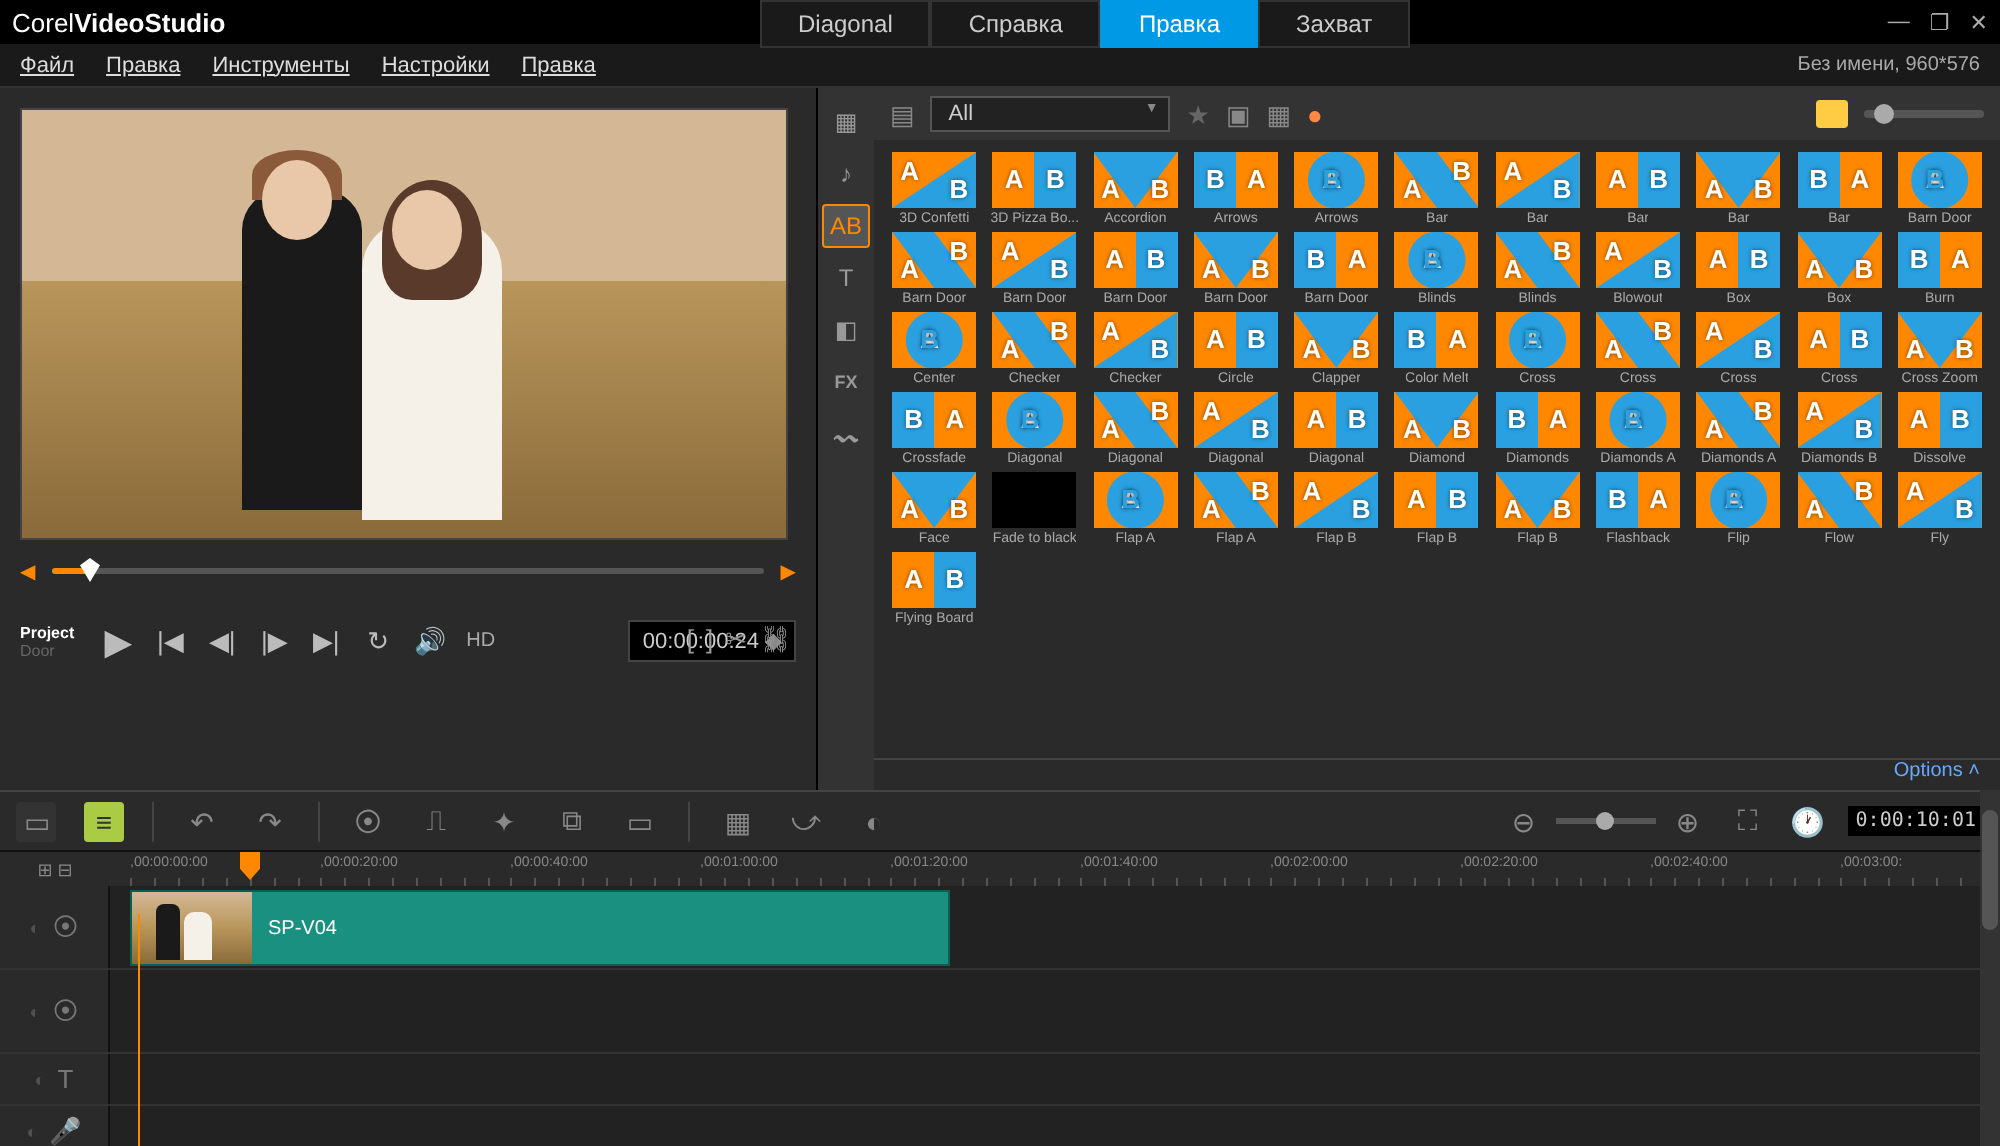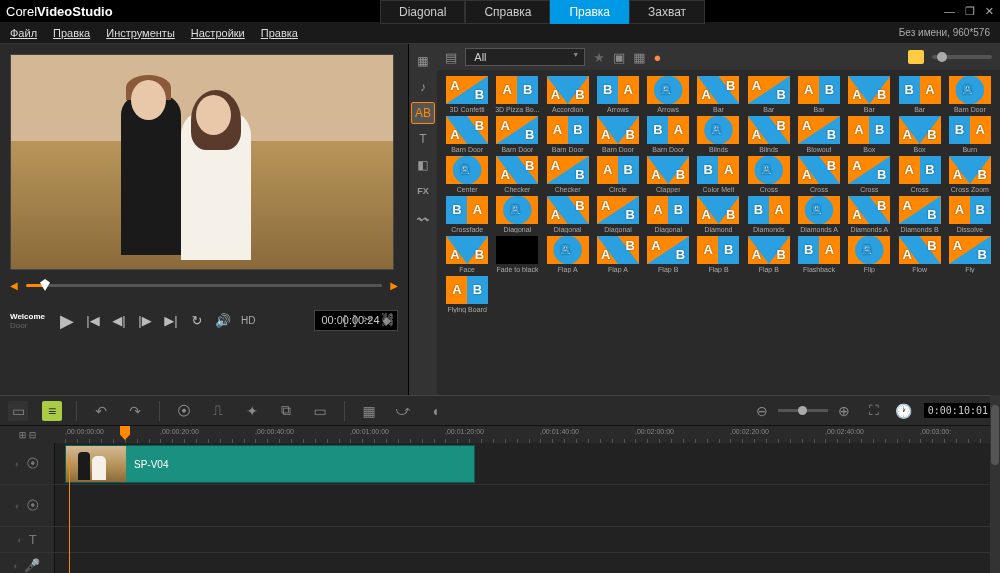--- a/index.html
+++ b/index.html
@@ -168,21 +168,21 @@
       <span class="scrub-arrow r">▶</span>
     </div>
     <div class="edit-icons">
       <span>[</span>
       <span>]</span>
       <span>✂</span>
       <span>⛓</span>
     </div>
     <div class="playback">
       <div class="pb-labels">
-        <div class="active">Welcome</div>
+        <div class="active">Project</div>
         <div class="dim">Door</div>
       </div>
       <div class="pb-btn play-big">▶</div>
       <div class="pb-btn">|◀</div>
       <div class="pb-btn">◀|</div>
       <div class="pb-btn">|▶</div>
       <div class="pb-btn">▶|</div>
       <div class="pb-btn">↻</div>
       <div class="pb-btn">🔊</div>
       <div class="hd-badge">HD</div>
@@ -714,20 +714,21 @@
           <div class="trans-item">
     <div class="trans-thumb">
       <div class="half1"></div>
       <div class="half2" style="left:50%;top:0;bottom:0;right:0;background:#2aa0e0"></div>
       <div class="letter" style="left:6px;top:6px">A</div>
       <div class="letter" style="right:6px;top:6px">B</div>
     </div>
     <div class="trans-label">Flying Board</div>
           </div>
         </div>
+      <div class="options-bar">Options  ˄</div>
     </div>
   </div>
 </div>
 
 <div class="tl-toolbar">
   <span class="tl-btn storyboard">▭</span>
   <span class="tl-btn timeline-v">≡</span>
   <div class="tl-divider"></div>
   <span class="tl-btn">↶</span>
   <span class="tl-btn">↷</span>

